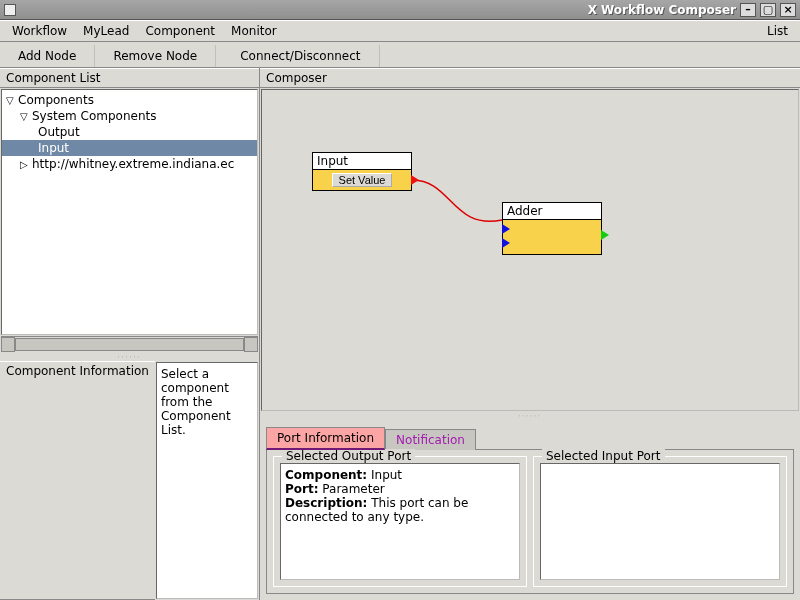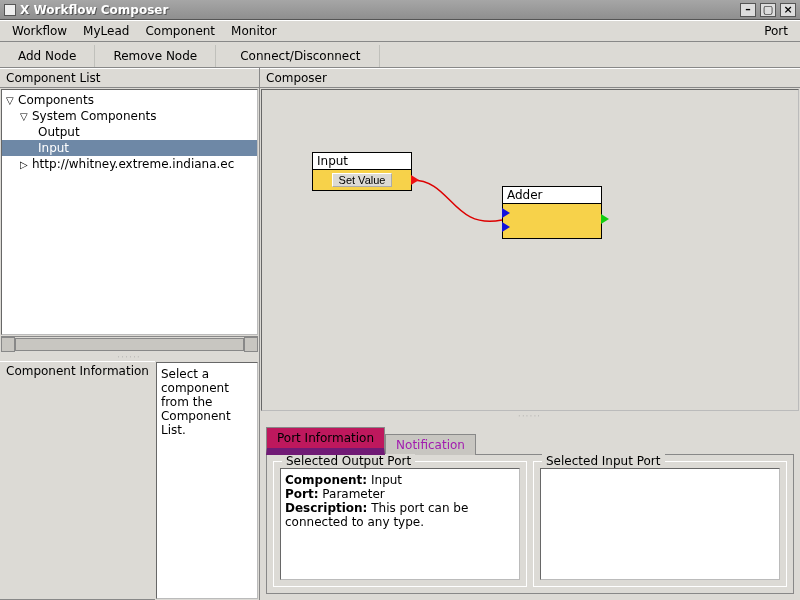--- a/index.html
+++ b/index.html
@@ -23,21 +23,21 @@
     padding: 0 4px;
     gap: 4px;
   }
   .titlebar .sys-icon {
     width: 12px; height: 12px;
     background: #eee;
     border: 1px solid #555;
   }
   .titlebar .title {
     flex: 1;
-    text-align: left;
+    text-align: right;
     font-weight: bold;
     color: #fff;
     text-shadow: 1px 1px 0 #555;
   }
   .titlebar .win-btn {
     width: 16px; height: 14px;
     border: 1px solid #555;
     background: #ddd;
     display: flex; align-items: center; justify-content: center;
     font-size: 11px; font-weight: bold;
@@ -243,22 +243,22 @@
   .tab {
     padding: 3px 10px;
     border: 1px solid #888;
     border-bottom: none;
     background: #c8c6c1;
     cursor: pointer;
     position: relative;
     top: 1px;
   }
   .tab.active {
-    background: #be185d;
-    border-bottom: 7px solid #701a75;
+    background: #fca5a5;
+    border-bottom: 2px solid #701a75;
     z-index: 2;
   }
   .tab.inactive { color: #a21caf; }
   .tab-panel {
     flex:1;
     margin: 0 6px 6px 6px;
     border: 1px solid #888;
     background: #dcdad5;
     display: flex;
     gap: 6px;
@@ -297,21 +297,21 @@
   <div class="win-btn">▢</div>
   <div class="win-btn">×</div>
 </div>
 
 <div class="menubar">
   <div class="menu-item"><span>Workflow</span></div>
   <div class="menu-item"><span>MyLead</span></div>
   <div class="menu-item"><span>Component</span></div>
   <div class="menu-item"><span>Monitor</span></div>
   <div class="spacer"></div>
-  <div class="menu-item"><span>Port</span></div>
+  <div class="menu-item"><span>List</span></div>
 </div>
 
 <div class="toolbar">
   <div class="tool-btn">
       <span>Add Node</span>
     </div>
   <div class="tool-btn">
       <span>Remove Node</span>
     </div>
   <div class="divider"></div>
@@ -358,21 +358,21 @@
         </svg>
 
         <div class="node" style="left:50px; top:62px;">
           <div class="node-title">Input</div>
           <div class="node-body">
             <button class="set-value-btn">Set Value</button>
             <div class="port-out" style="top:5px;"></div>
           </div>
         </div>
 
-        <div class="node node-adder" style="left:240px; top:96px;">
+        <div class="node node-adder" style="left:240px; top:112px;">
           <div class="node-title">Adder</div>
           <div class="node-body">
             <div class="port-in-blue" style="top:4px;"></div>
             <div class="port-in-blue" style="top:18px;"></div>
             <div class="port-out-green" style="top:10px;"></div>
           </div>
         </div>
       </div>
     </div>
     <div class="sash-h">······</div>

